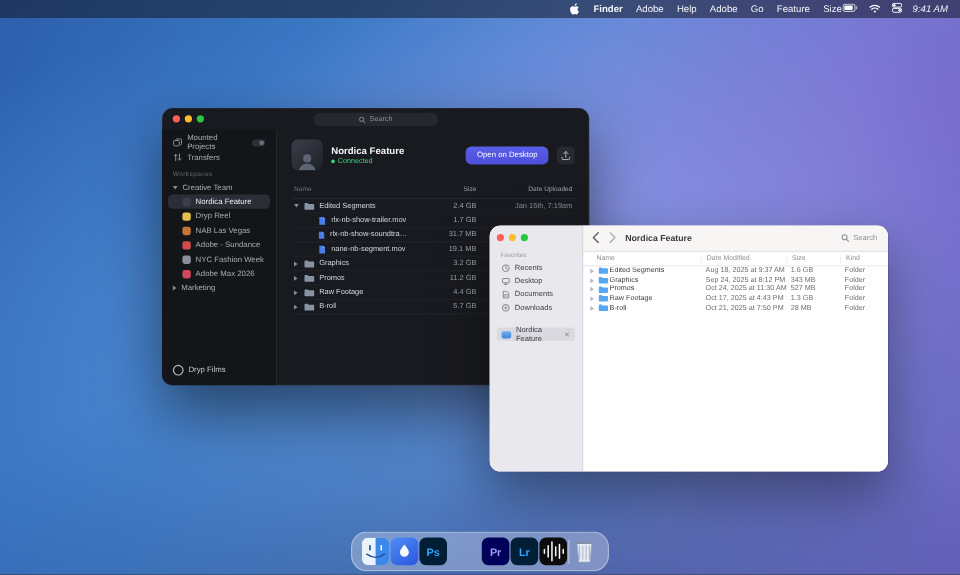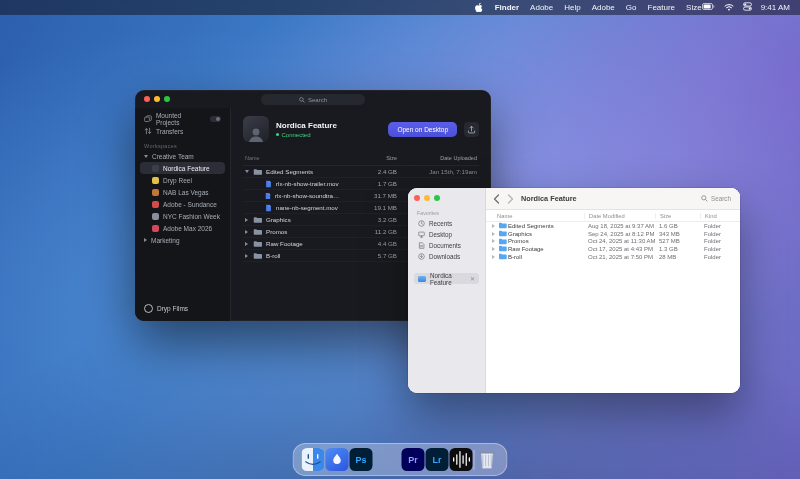--- a/index.html
+++ b/index.html
@@ -11,21 +11,21 @@
       radial-gradient(640px 420px at 100% 18%, rgba(125,95,205,0.55), transparent 60%),
       radial-gradient(820px 460px at 50% 118%, rgba(22,45,100,0.60), transparent 62%),
       linear-gradient(115deg, #2c5fae 0%, #3c7ac6 30%, #5b8ed6 52%, #7483d2 74%, #6a64bf 100%);
   }
 
   
   .menubar { position:absolute; top:0; left:0; right:0; height:15px; z-index:50;
     display:flex; align-items:center; justify-content:flex-end; padding:0 10px;
     background:rgba(20,23,38,0.55); backdrop-filter:blur(8px); color:#f3f4f8; font-size:8px; }
   .mb-left { display:flex; align-items:center; gap:11px; }
-  .mb-right { display:flex; align-items:center; gap:9px; }
+  .mb-right { display:flex; align-items:center; gap:9px;font-style:italic; }
   .mb-item { cursor:default; white-space:nowrap; }
   .mb-finder { font-weight:700; }
   .mb-time { font-size:8px; }
   .apple { display:flex; align-items:center; }
 
   
   .dwin { position:absolute; left:135px; top:90px; width:356px; height:231px; z-index:10;
     background:#191a1f; border-radius:9px; overflow:hidden; display:flex; flex-direction:column;
     box-shadow:0 22px 50px rgba(0,0,0,0.50), inset 0 0 0 0.5px rgba(255,255,255,0.09); }
   .d-titlebar { height:18px; flex:0 0 auto; position:relative; display:flex; align-items:center; padding:0 9px; }

